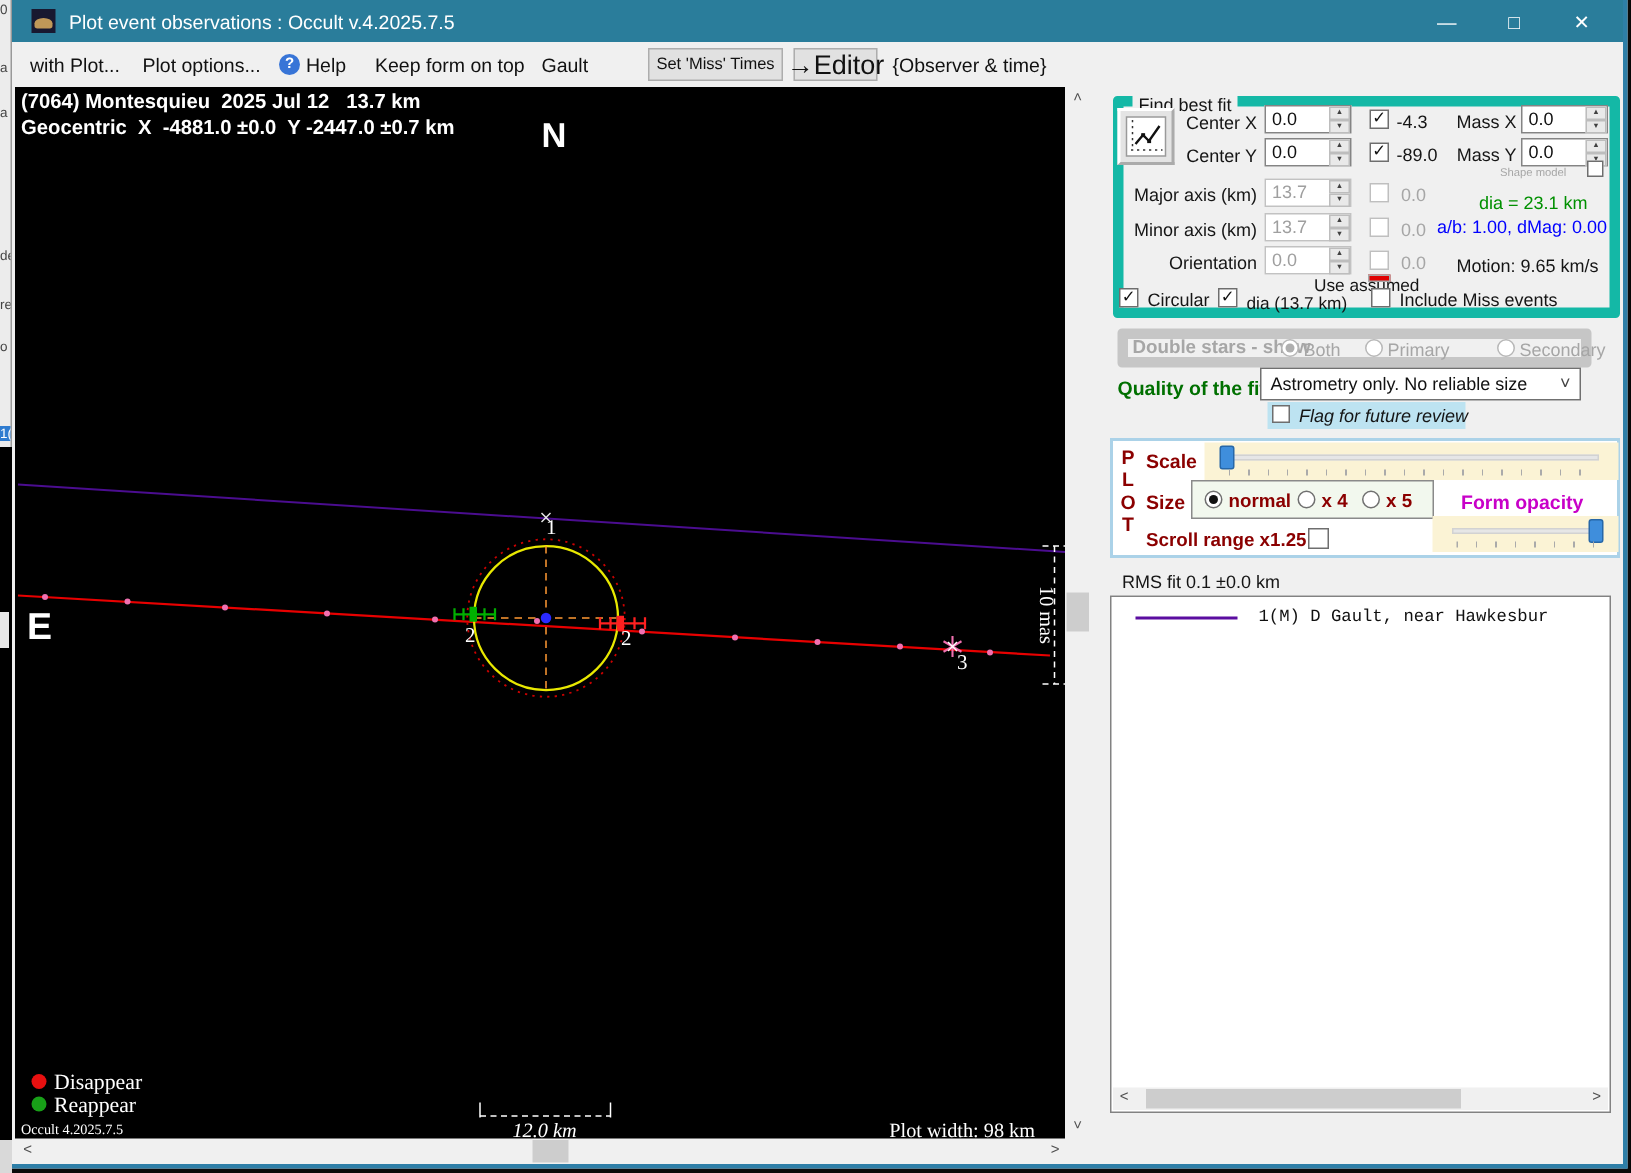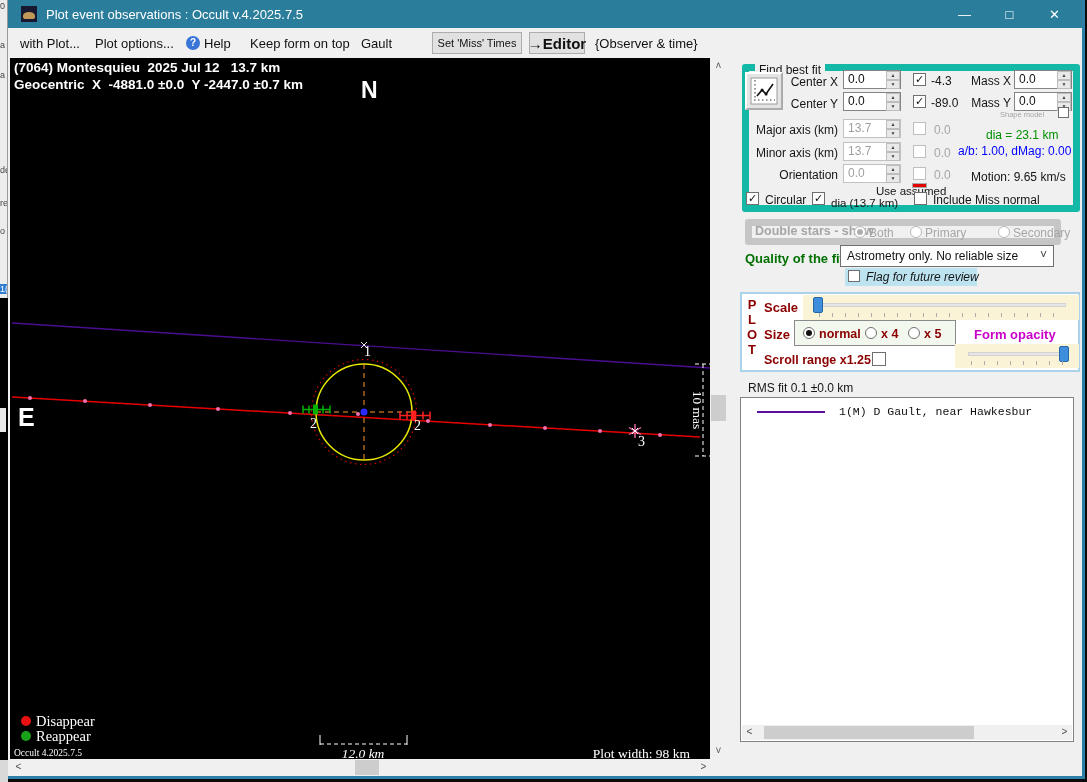--- a/index.html
+++ b/index.html
@@ -17,21 +17,21 @@
 .titlebar{position:absolute;left:0;top:0;right:0;height:28px;background:#2A7D9B;display:flex;align-items:center;color:#fff;font-size:13px}
 .appicon{width:16px;height:16px;margin:0 9px 0 13px;background:#181830;position:relative;flex:0 0 auto}
 .appicon::after{content:"";position:absolute;left:2px;top:6px;width:12px;height:7px;background:#C09858;border-radius:60% 60% 30% 30%}
 .wctl{position:absolute;right:5px;top:0;height:28px;display:flex}
 .wctl>div{width:45px;height:28px;display:flex;align-items:center;justify-content:center;font-size:13px;color:#fff}
 
 .menubar{position:absolute;left:0;top:28px;right:0;height:30px;background:#F0F0F0}
 .mitem{position:absolute;top:7px;height:17px;font-size:13px;color:#111;display:flex;align-items:center;white-space:nowrap}
 .helpicon{position:absolute;left:178px;top:8px;width:14px;height:14px;border-radius:50%;background:#3875D7;color:#fff;font-size:10px;font-weight:bold;text-align:center;line-height:14px}
 .mbtn{position:absolute;top:4px;height:22px;background:#E1E1E1;border:1px solid #ADADAD;font-size:11px;display:flex;align-items:center;justify-content:center;color:#111;white-space:nowrap}
-.mbtn.bold{font-size:15px;font-weight:bold}
+.mbtn.bold{font-size:18px;font-weight:normal}
 
 .plot-area{position:absolute;left:2px;top:58px;width:700px;height:702px;background:#000}
 svg text{white-space:pre}
 .pt-sans{font-family:"Liberation Sans",sans-serif;fill:#fff;font-weight:bold}
 .pt-serif{font-family:"Liberation Serif",serif;fill:#fff}
 
 .sb{position:absolute;background:#F0F0F0}
 .sb-ar{position:absolute;color:#505050;font-size:10px;width:17px;height:17px;text-align:center;line-height:16px}
 .sb-th{position:absolute;background:#CDCDCD}
 
@@ -324,21 +324,21 @@
     <span class="lbl grey" style="left:926px;top:168px">0.0</span>
     <span class="lbl" style="left:963px;top:170px">Motion: 9.65 km/s</span>
 
     <div class="redswatch"></div>
     <span class="cb" style="left:738px;top:192px"><i>✓</i></span>
     <span class="lbl" style="left:757px;top:193px">Circular</span>
     <span class="cb" style="left:804px;top:192px"><i>✓</i></span>
     <span class="lbl" style="left:868px;top:185px;font-size:11.5px">Use assumed</span>
     <span class="lbl" style="left:823px;top:197px;font-size:11.5px">dia (13.7 km)</span>
     <span class="cb" style="left:906px;top:192px"></span>
-    <span class="lbl" style="left:925px;top:193px">Include Miss normal</span>
+    <span class="lbl" style="left:925px;top:193px">Include Miss events</span>
 
     <div class="group" style="left:737px;top:219px;width:316px;height:26px;border-color:#C6C6C6"></div>
     <span class="lbl grey" style="left:747px;top:224px;font-weight:bold;font-size:12.5px">Double stars - show</span>
     <span class="rd dis sel" style="left:846px;top:226px"></span>
     <span class="lbl grey" style="left:861px;top:226px">Both</span>
     <span class="rd dis" style="left:902px;top:226px"></span>
     <span class="lbl grey" style="left:917px;top:226px">Primary</span>
     <span class="rd dis" style="left:990px;top:226px"></span>
     <span class="lbl grey" style="left:1005px;top:226px">Secondary</span>
 

